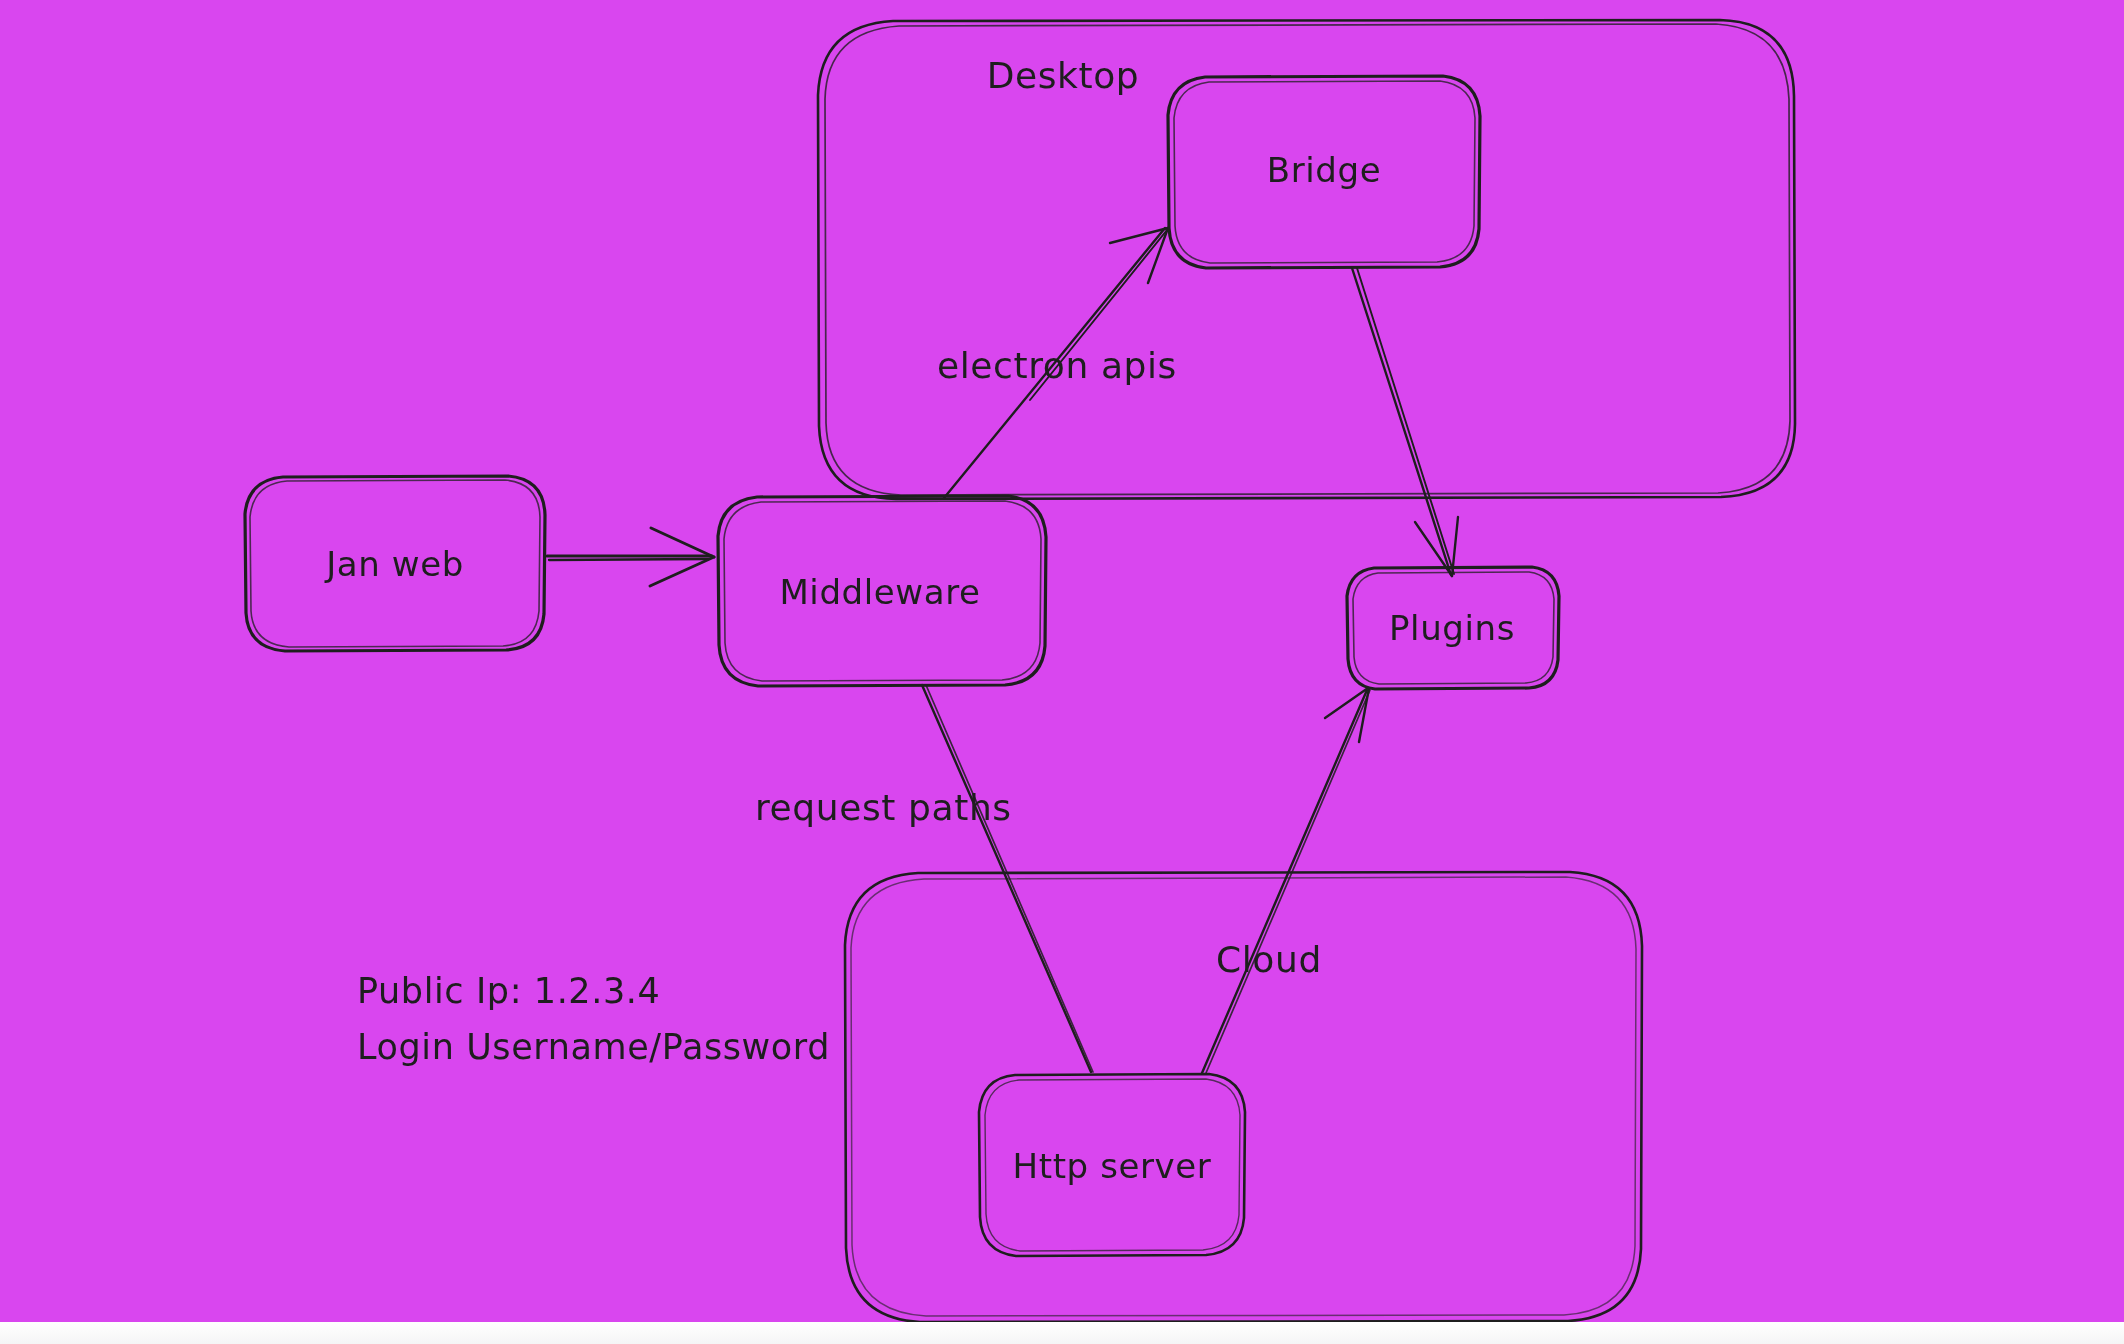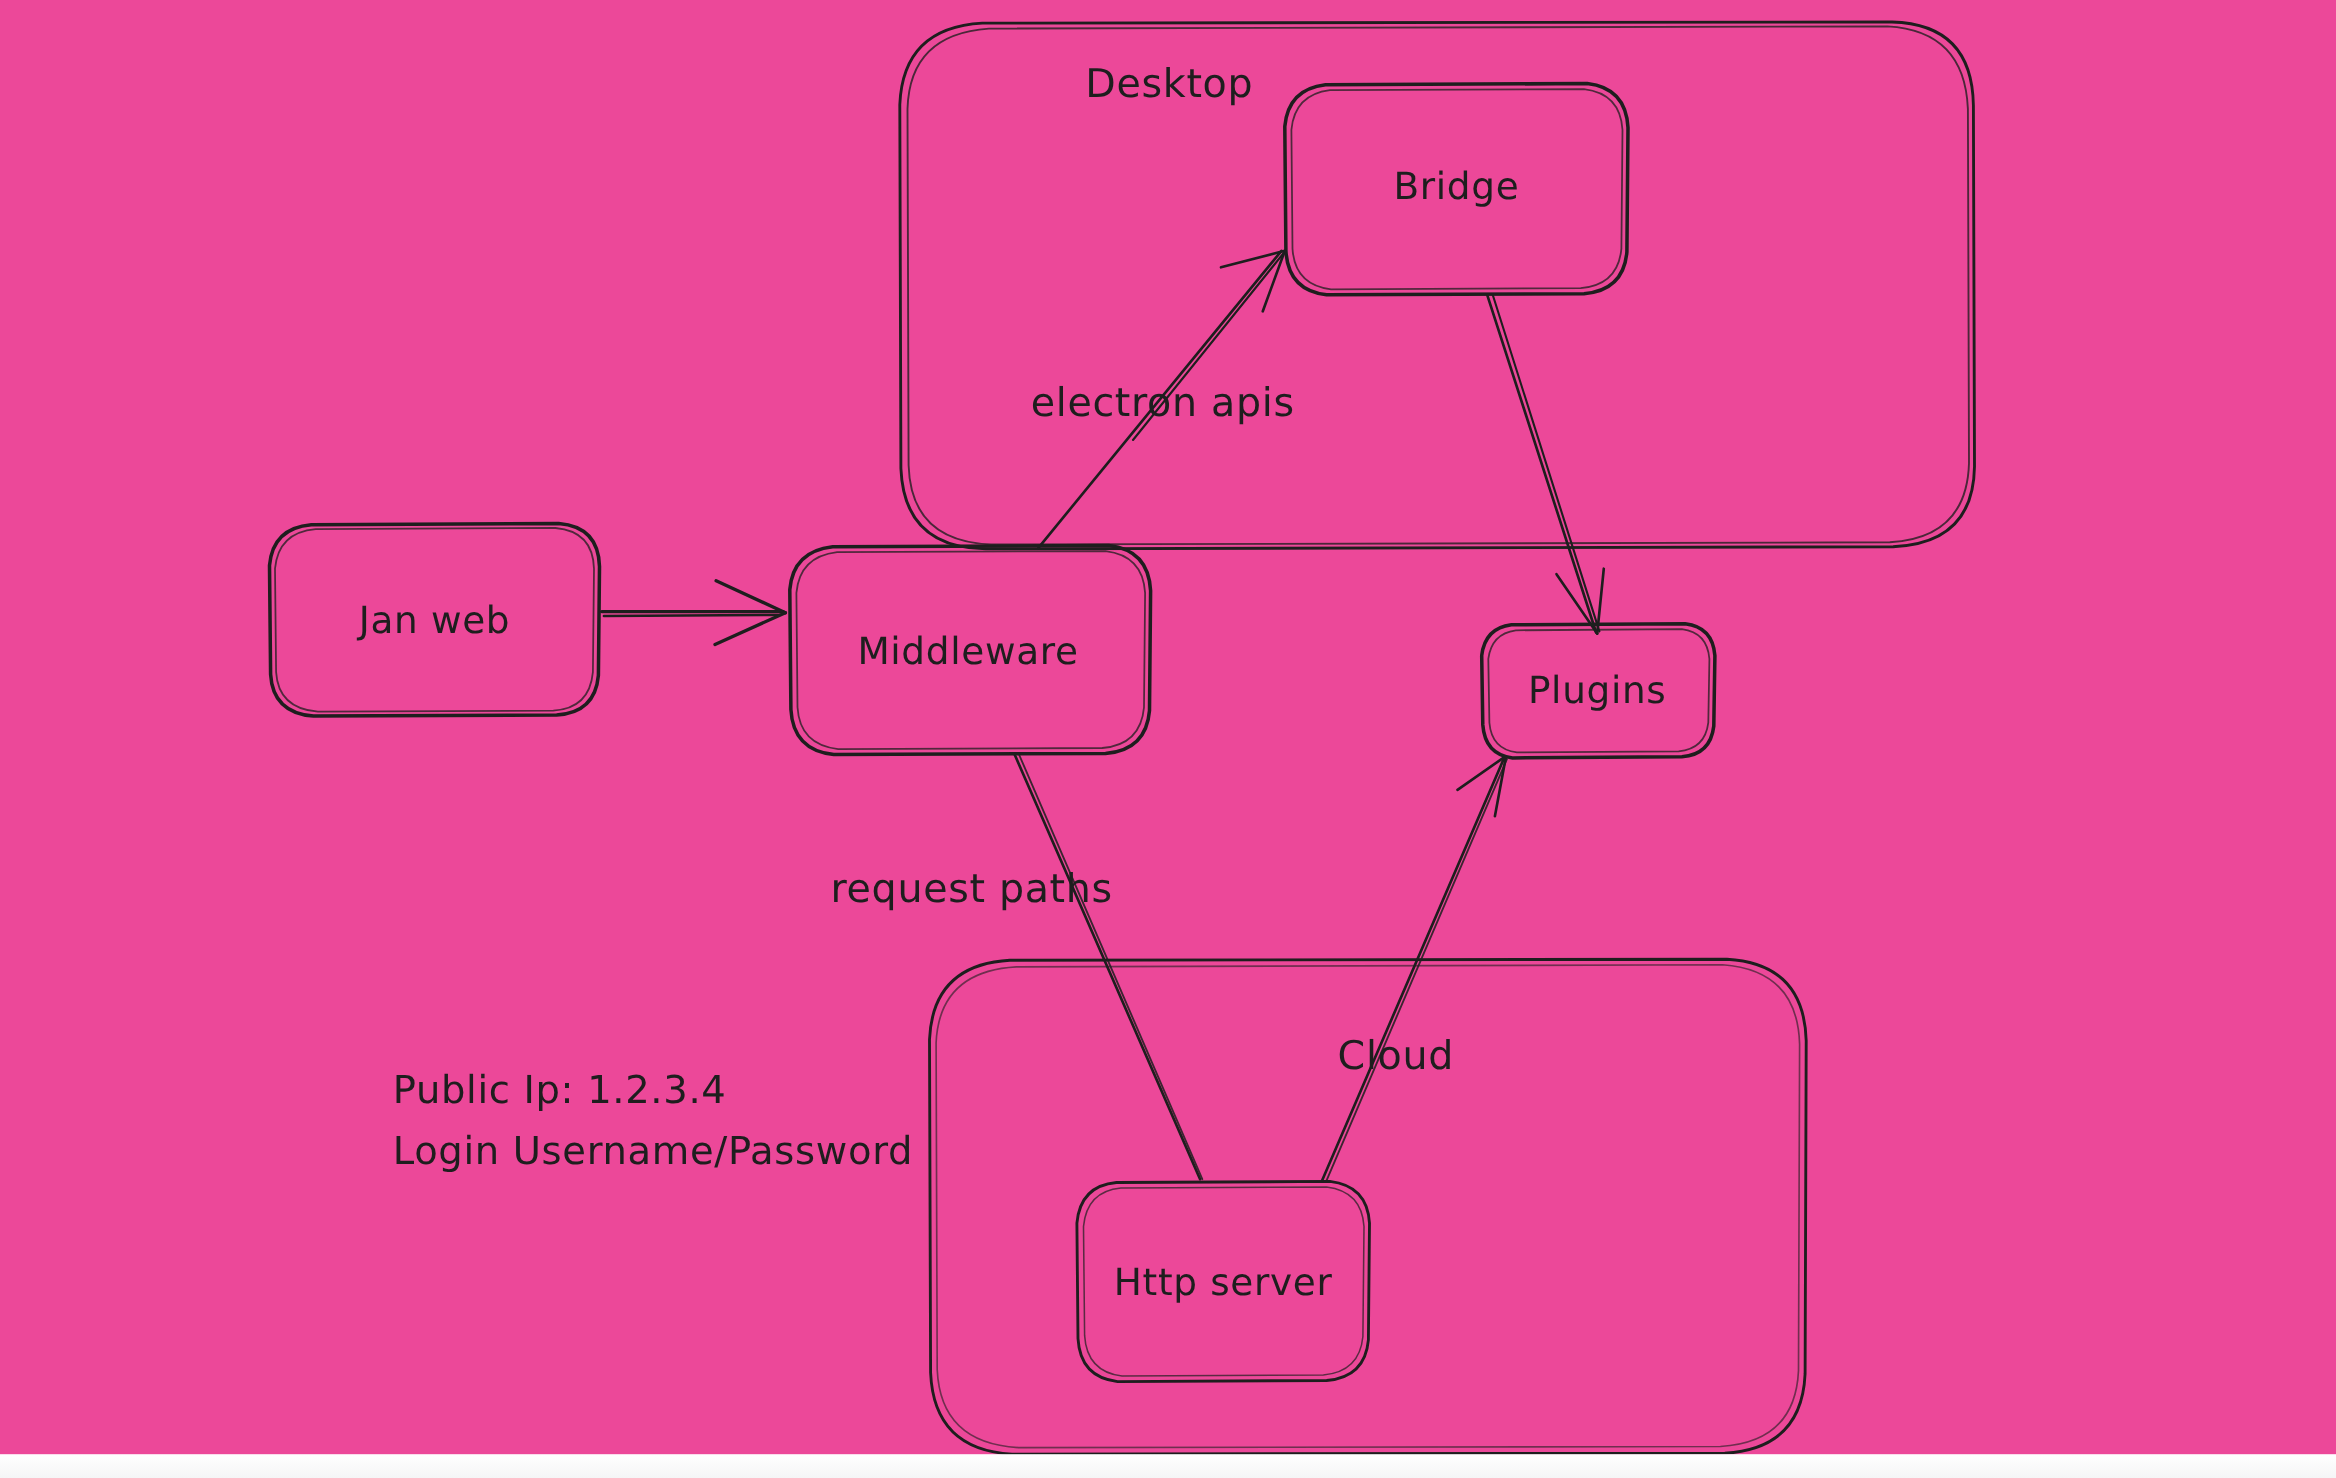--- a/index.html
+++ b/index.html
@@ -10,21 +10,21 @@
     height: 1344px;
     overflow: hidden;
   }
   body {
     font-family: "DejaVu Sans", sans-serif;
   }
   #canvas-root {
     position: relative;
     width: 2124px;
     height: 1344px;
-    background: #ec4899;
+    background: #d946ef;
   }
   #bottom-band {
     position: absolute;
     left: 0;
     bottom: 0;
     width: 2124px;
     height: 22px;
     background: linear-gradient(to bottom, #ffffff 0%, #fbfbfb 40%, #f5f5f6 100%);
   }
   svg#diagram {

